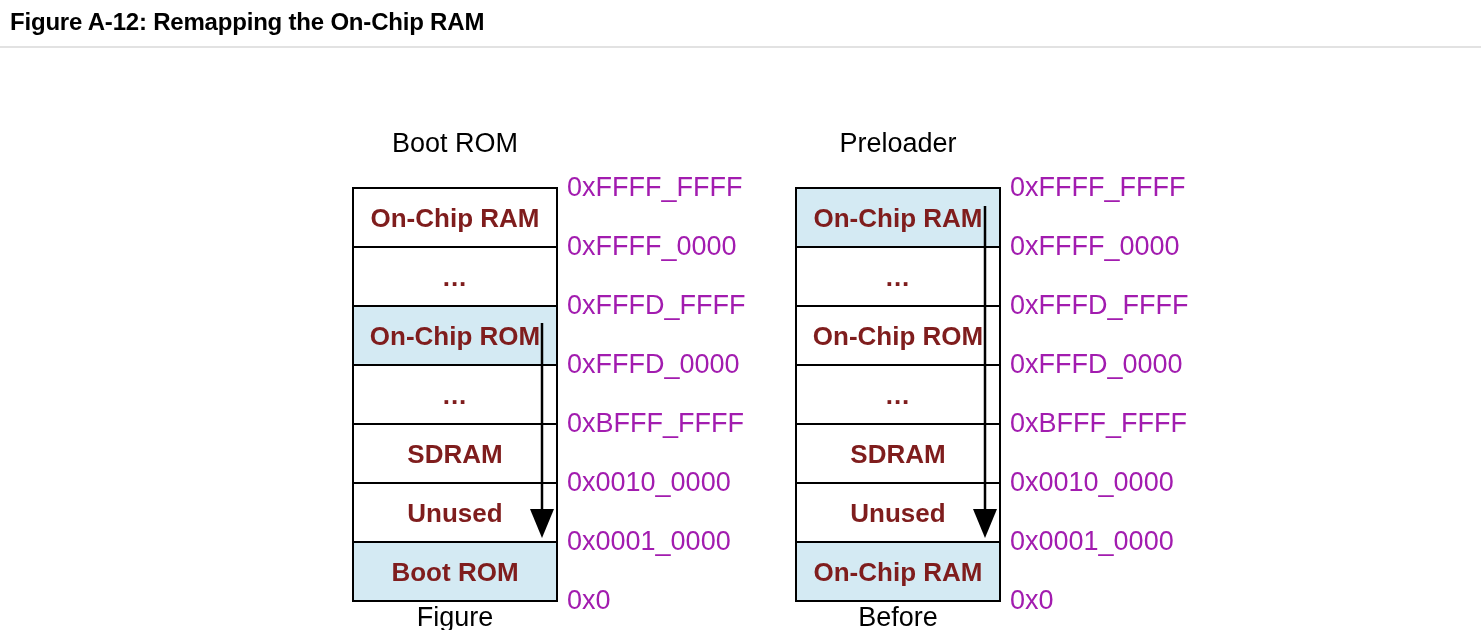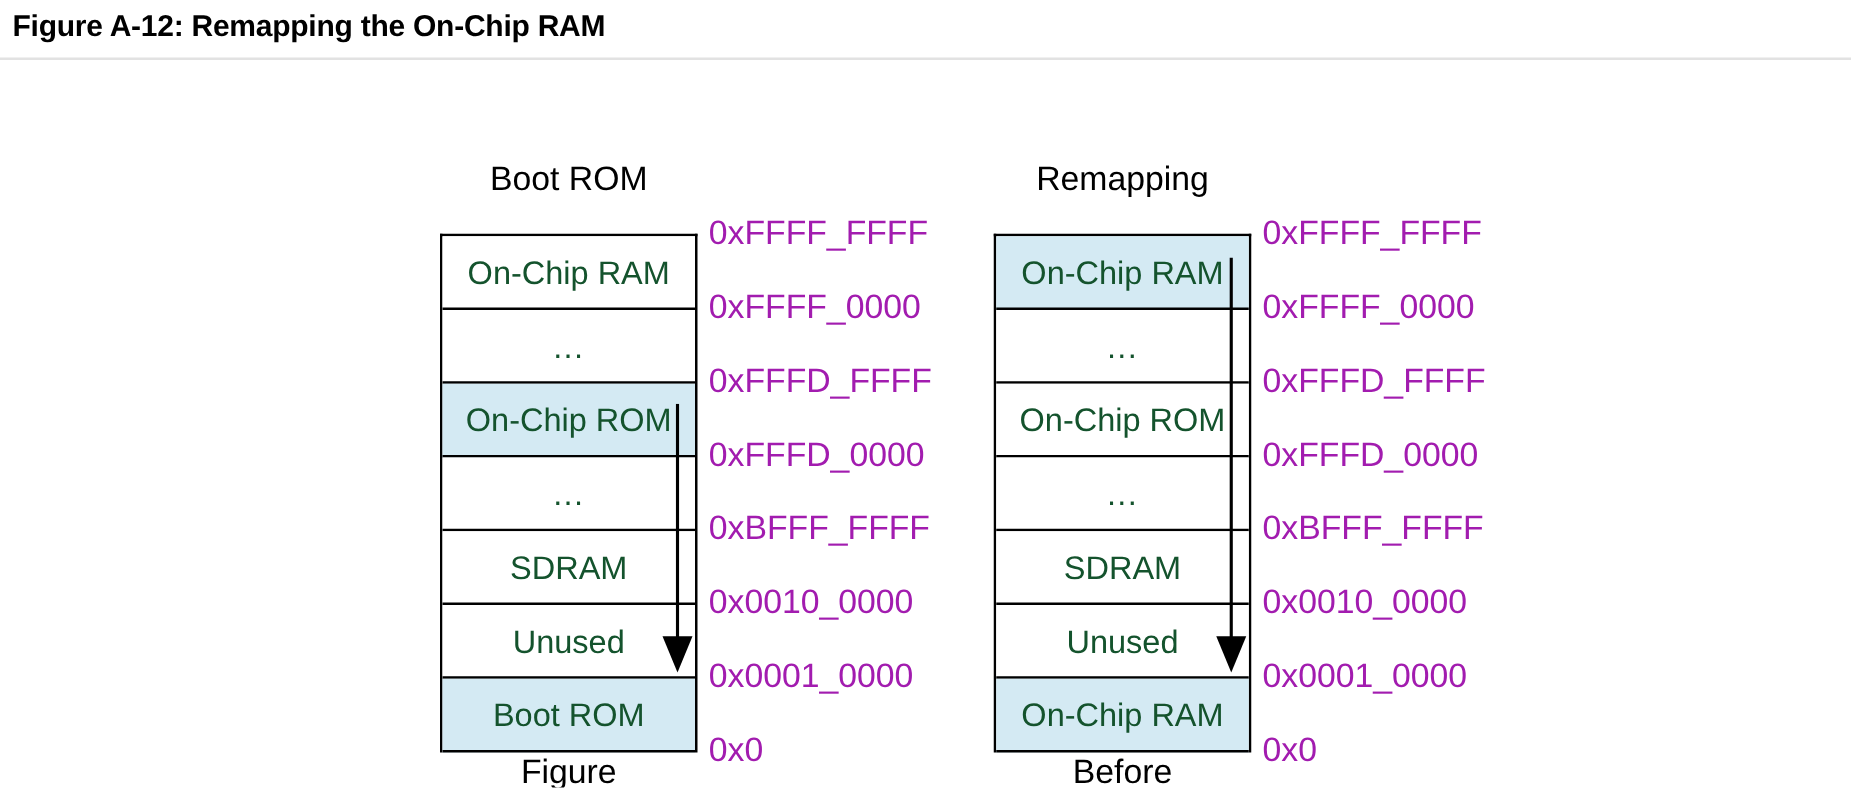--- a/index.html
+++ b/index.html
@@ -92,21 +92,22 @@
     align-items: center;
     justify-content: center;
     background: #ffffff;
     position: relative;
   }
   .region-row.highlight { background: #d4eaf3; }
   .region-label {
     font-size: 26px;
     line-height: 1;
     white-space: nowrap;
-    color: #14532d;
+    color: #7f1d1d;
+    font-weight: bold;
   }
   .region-label.ellipsis {
     font-size: 26px;
     letter-spacing: 1px;
   }
 
   
   .remap-arrow {
     position: absolute;
     pointer-events: none;
@@ -180,21 +181,21 @@
       <div class="address-label" style="top:295px;">0x0010_0000</div>
       <div class="address-label" style="top:354px;">0x0001_0000</div>
       <div class="address-label" style="top:413px;">0x0</div>
     </div>
 
     <div class="map-caption">Figure</div>
   </div>
 
   <div class="memory-map map-right">
 
-    <div class="map-title">Remapping</div>
+    <div class="map-title">Preloader</div>
 
     <div class="region-table">
       <div class="region-row highlight">
         <span class="region-label">On-Chip RAM</span>
       </div>
       <div class="region-row">
         <span class="region-label ellipsis">...</span>
       </div>
       <div class="region-row">
         <span class="region-label">On-Chip ROM</span>

